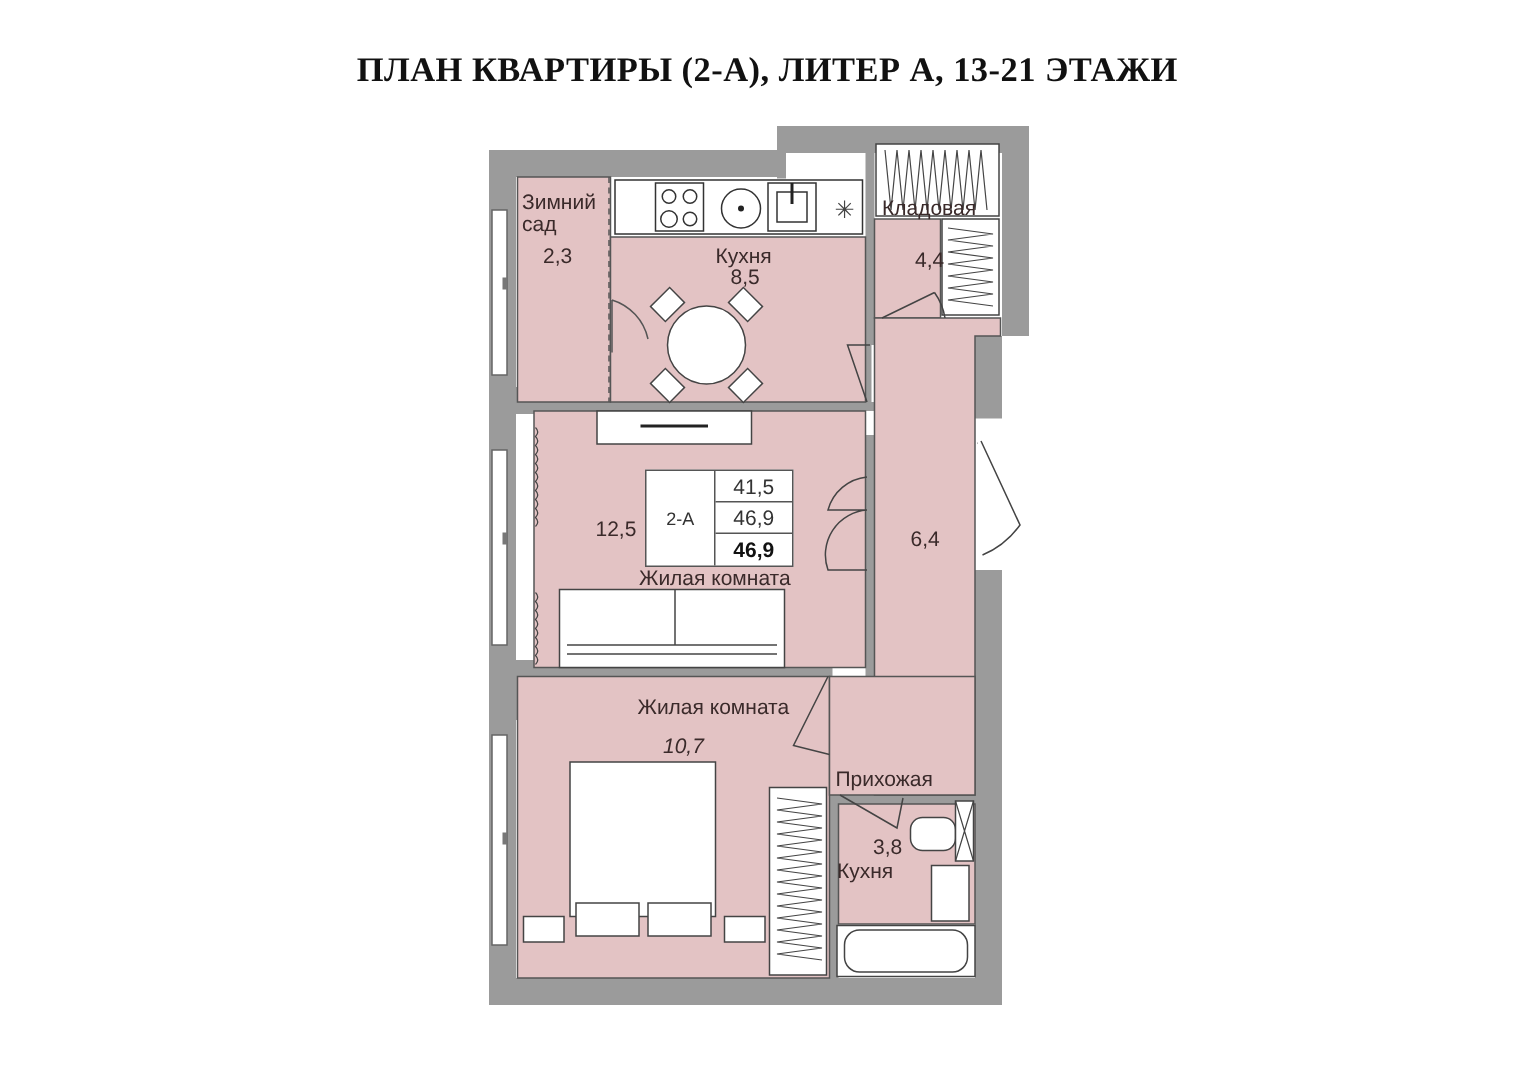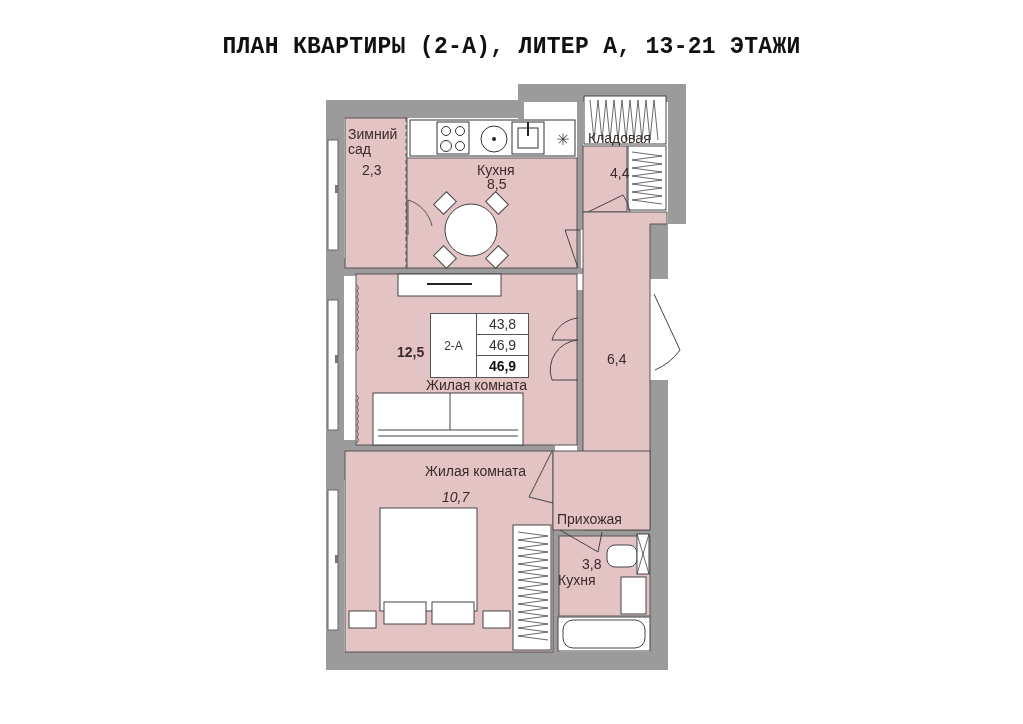--- a/index.html
+++ b/index.html
@@ -1,17 +1,17 @@
 <!DOCTYPE html>
 <html><head>
 <meta charset="utf-8">
 <style>
   html,body{margin:0;padding:0;background:#ffffff;}
   body{width:1023px;height:724px;position:relative;overflow:hidden;font-family:"Liberation Sans","DejaVu Sans",sans-serif;}
-  .title{position:absolute;left:0;top:34px;width:1023px;text-align:center;font-family:Liberation Mono, monospace;font-weight:bold;font-size:23px;letter-spacing:0.3px;color:#111;}
+  .title{position:absolute;left:0;top:34px;width:1023px;text-align:center;font-family:Liberation Serif, serif;font-weight:bold;font-size:23px;letter-spacing:0.3px;color:#111;}
   svg{position:absolute;left:0;top:0;}
   .lbl{position:absolute;font-size:14px;color:#3a2a2a;line-height:15px;white-space:nowrap;}
   .summary{position:absolute;left:430px;top:313px;width:97px;height:63px;background:#fff;border:1px solid #555;}
   .summary .code{position:absolute;left:0;top:0;width:45px;height:63px;border-right:1px solid #555;display:flex;align-items:center;justify-content:center;font-size:12px;color:#333;}
   .summary .cell{position:absolute;left:46px;width:51px;height:20px;display:flex;align-items:center;justify-content:center;font-size:14px;color:#333;}
   .summary .c1{top:0;border-bottom:1px solid #555;}
   .summary .c2{top:21px;border-bottom:1px solid #555;}
   .summary .c3{top:42px;font-weight:bold;color:#111;}
 </style>
 </head>
@@ -141,31 +141,31 @@
 <div class="lbl" style="left:348px;top:127px;">Зимний</div>
 <div class="lbl" style="left:348px;top:142px;">сад</div>
 <div class="lbl" style="left:362px;top:163px;">2,3</div>
 
 <div class="lbl" style="left:477px;top:163px;">Кухня</div>
 <div class="lbl" style="left:487px;top:177px;">8,5</div>
 
 <div class="lbl" style="left:588px;top:131px;">Кладовая</div>
 <div class="lbl" style="left:610px;top:166px;">4,4</div>
 
-<div class="lbl" style="left:397px;top:345px;font-weight:bold;">12,5</div>
+<div class="lbl" style="left:397px;top:345px;">12,5</div>
 <div class="lbl" style="left:426px;top:378px;">Жилая комната</div>
 
 <div class="lbl" style="left:607px;top:352px;">6,4</div>
 
 <div class="lbl" style="left:425px;top:464px;">Жилая комната</div>
 <div class="lbl" style="left:442px;top:490px;font-style:italic;">10,7</div>
 
 <div class="lbl" style="left:557px;top:512px;">Прихожая</div>
 
 <div class="lbl" style="left:582px;top:557px;">3,8</div>
 <div class="lbl" style="left:558px;top:573px;">Кухня</div>
 
 <div class="summary">
   <div class="code">2-А</div>
-  <div class="cell c1">43,8</div>
+  <div class="cell c1">41,5</div>
   <div class="cell c2">46,9</div>
   <div class="cell c3">46,9</div>
 </div>
 
 </body></html>

